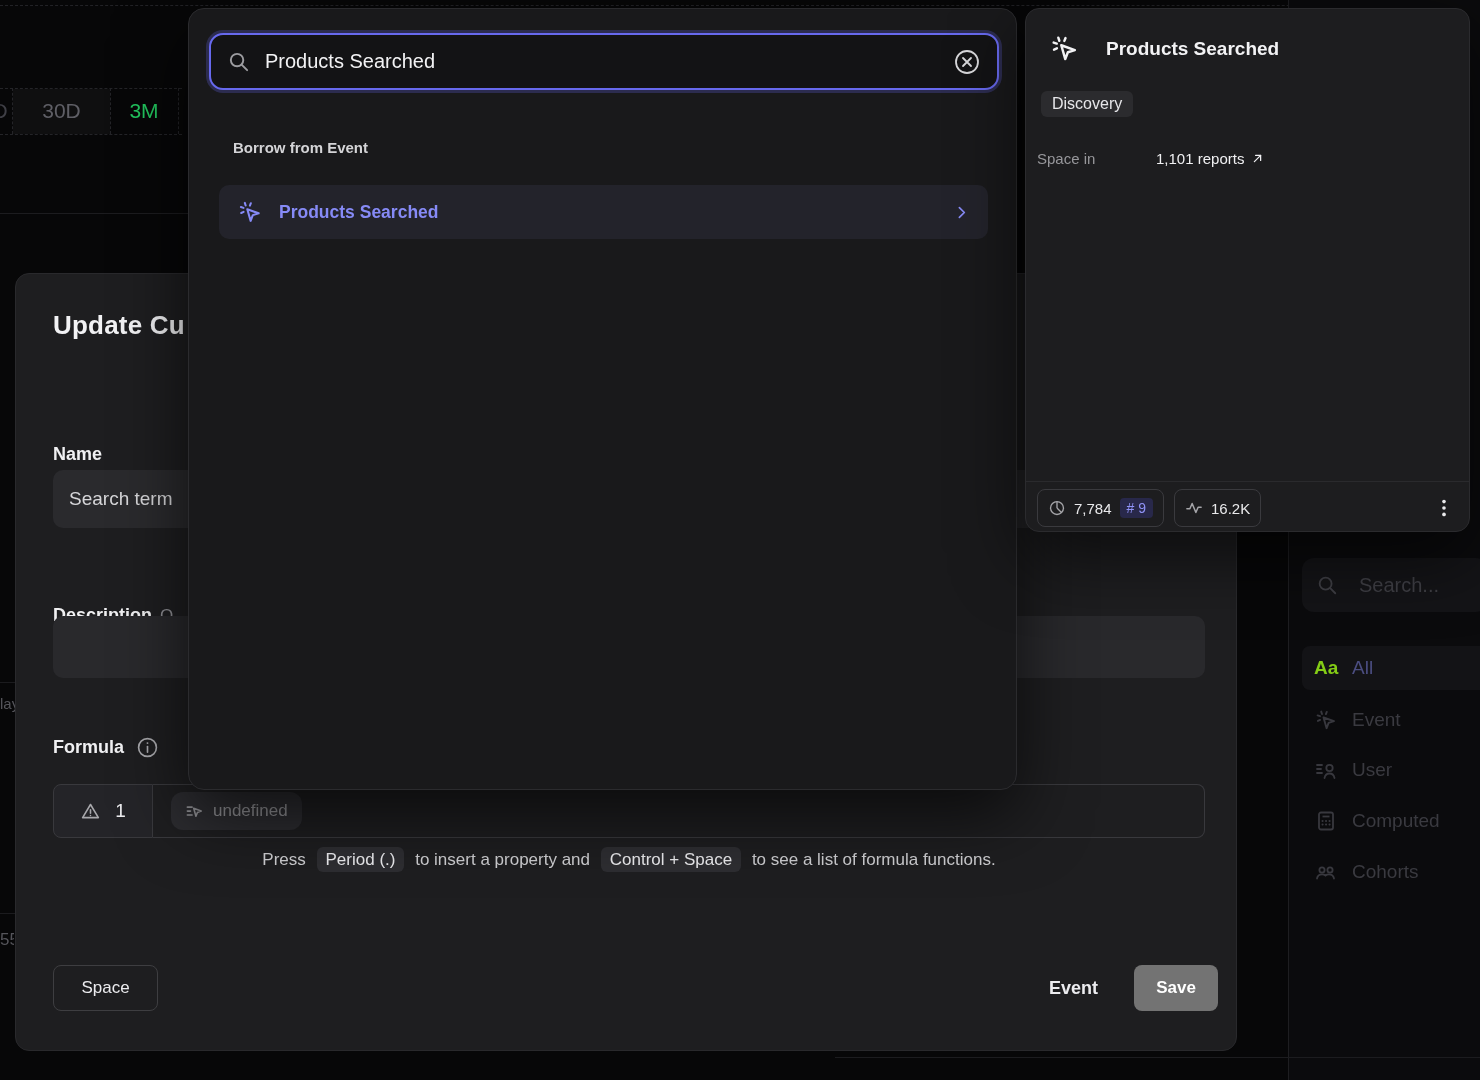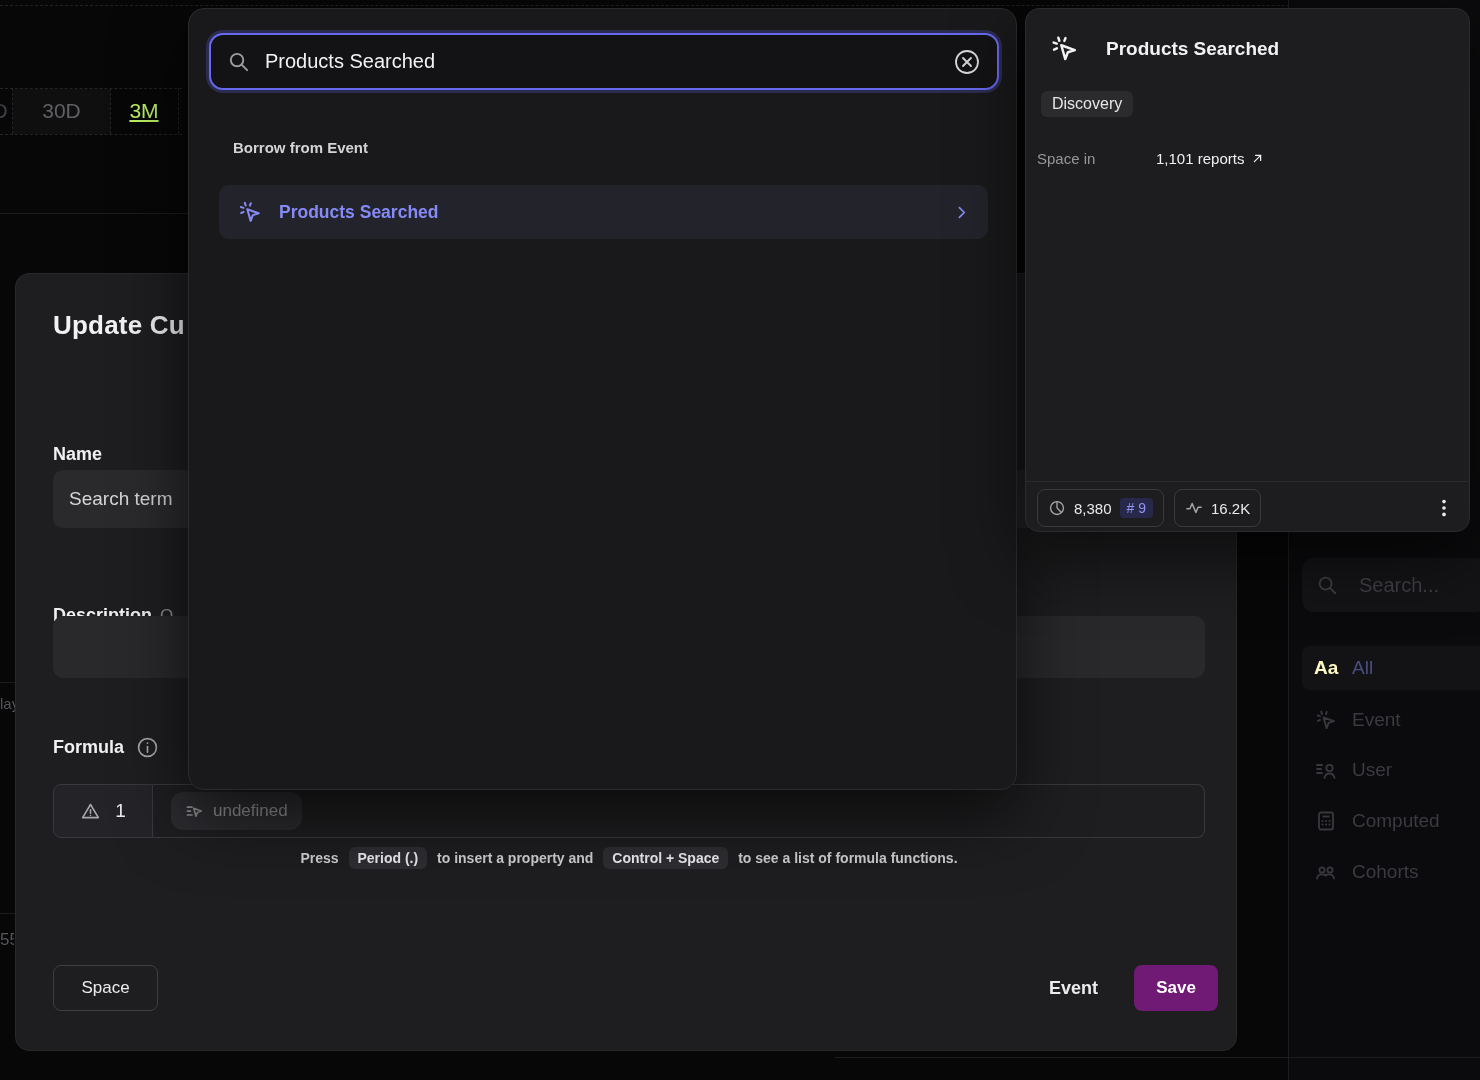--- a/index.html
+++ b/index.html
@@ -21,21 +21,21 @@
   .edge-frag{left:0;overflow:hidden;color:#55555b;white-space:nowrap;}
 
   .side-panel-bg{left:1289px;top:0;width:191px;height:1080px;background:#0b0b0d;}
   .side-vline{left:1288px;top:0;height:1080px;border-left:1px solid #1e1e21;}
   .side-search{left:1302px;top:558px;width:186px;height:54px;background:#141417;border-radius:12px;padding:0 14px;box-sizing:border-box;color:#3f3f45;}
   .side-search-text{font-size:20px;margin-left:21px;color:#3f3f45;}
   .side-row{left:1302px;width:186px;height:44px;padding:0 12px;box-sizing:border-box;color:#3a3a40;}
   .side-row .icon{width:24px;height:24px;color:#38383e;}
   .side-row .lbl{font-size:19px;margin-left:14px;}
   .side-row-selected{background:#131316;border-radius:8px;}
-  .side-aa{font-size:19px;font-weight:700;color:#fef9c3;width:24px;text-align:center;}
+  .side-aa{font-size:19px;font-weight:700;color:#84cc16;width:24px;text-align:center;}
   .side-row-selected .lbl{color:#4b4d80;}
 
   
   .modal{left:15px;top:273px;width:1222px;height:778px;background:#1e1e20;
          border:1px solid #29292c;border-radius:14px;box-sizing:border-box;}
   .modal .title{left:37px;top:36px;font-size:26px;font-weight:700;letter-spacing:.2px;}
   .field-label{font-size:18px;font-weight:700;color:#f0f0f2;}
   .name-label{left:37px;top:170px;}
   .name-input{left:37px;top:196px;width:1152px;height:58px;background:#2a2a2d;border:none;border-radius:10px;
               padding:0 16px;box-sizing:border-box;font-size:19px;color:#d6d6d9;outline:none;
@@ -50,28 +50,28 @@
   .editor{left:37px;top:510px;height:54px;}
   .gutter{left:0;top:0;width:100px;height:54px;background:#242428;border:1px solid #39393d;
           border-radius:8px 0 0 8px;box-sizing:border-box;justify-content:center;gap:14px;}
   .gutter .num{font-size:19px;color:#ececef;}
   .warn-icon{width:21px;height:21px;color:#a8a8ac;}
   .editor-field{left:100px;top:0;width:1052px;height:54px;border:1px solid #39393d;border-left:none;
                 border-radius:0 8px 8px 0;box-sizing:border-box;}
   .chip{margin-left:18px;height:38px;background:#2c2c30;border-radius:12px;padding:0 14px;gap:9px;
         color:#919195;font-size:17px;}
   .chip .icon{width:19px;height:19px;}
-  .help{left:37px;top:576px;width:1152px;text-align:center;font-size:14px;color:#cfcfd2;font-weight:bold;}
+  .help{left:37px;top:576px;width:1152px;text-align:center;font-size:17px;color:#cfcfd2;}
   .kbd{background:#2e2e32;border-radius:6px;padding:3px 9px;color:#ececef;margin:0 6px;}
   .delete-btn{left:37px;top:691px;width:105px;height:46px;border:1px solid #3e3e41;border-radius:8px;
               background:none;color:#ececef;font-size:17px;font-family:"Liberation Sans",sans-serif;}
   .footer-right{top:691px;right:18px;gap:30px;height:46px;}
   .cancel-btn{background:none;border:none;color:#ececef;font-size:18px;font-weight:600;
               font-family:"Liberation Sans",sans-serif;cursor:pointer;}
-  .save-btn{width:84px;height:46px;background:#701a75;border:none;border-radius:8px;color:#fff;
+  .save-btn{width:84px;height:46px;background:#737373;border:none;border-radius:8px;color:#fff;
             font-size:17px;font-weight:700;font-family:"Liberation Sans",sans-serif;cursor:pointer;}
 
   
   .overlay{left:188px;top:8px;width:829px;height:782px;background:#19191b;border:1px solid #2b2b2e;
            border-radius:16px;box-sizing:border-box;box-shadow:0 24px 70px rgba(0,0,0,.65);}
   .search-box{left:20px;top:24px;width:790px;height:57px;background:#131315;border:2px solid #6769ee;
               border-radius:14px;box-sizing:border-box;padding:0 16px;
               box-shadow:0 0 0 3px rgba(103,105,238,.25);}
   .search-box .mag{width:23px;height:23px;color:#9c9ca0;flex:none;}
   .search-box input{flex:1;margin-left:13px;background:transparent;border:none;outline:none;
@@ -111,21 +111,21 @@
   <div class="abs bg-topline"></div>
 
   <div class="abs timebar-line" style="top:88px;"></div>
   <div class="abs timebar-line" style="top:134px;"></div>
   <div class="abs timebar-v" style="left:12px;"></div>
   <div class="abs timebar-v" style="left:110px;"></div>
   <div class="abs timebar-v" style="left:178px;"></div>
   <div class="abs seg-active-bg"></div>
   <div class="abs seg" style="left:-12px;width:24px;color:#3f3f46;">D</div>
   <div class="abs seg" style="left:13px;width:97px;color:#5f5f66;">30D</div>
-  <div class="abs seg" style="left:110px;width:68px;color:#bef264;text-decoration:underline;">3M</div>
+  <div class="abs seg" style="left:110px;width:68px;color:#22c55e;">3M</div>
   <div class="abs bg-hline" style="top:213px;left:0;width:188px;"></div>
 
   <div class="abs strip-grid" style="top:682px;"></div>
   <div class="abs strip-grid" style="top:913px;"></div>
   <div class="abs edge-frag" style="top:695px;width:15px;font-size:15px;">lay</div>
   <div class="abs edge-frag" style="top:930px;width:14px;font-size:17px;">55</div>
 
   <div class="abs side-panel-bg"></div>
   <div class="abs side-vline"></div>
 
@@ -298,21 +298,21 @@
 
     <div class="abs panel-div"></div>
 
     <div class="abs flex stats">
       <button class="flex pill">
         <svg class="icon" viewBox="0 0 24 24" fill="none" stroke="currentColor" stroke-width="1.8">
           <circle cx="12" cy="12" r="8.6"></circle>
             <path d="M12 12V3.4"></path>
             <path d="M12 12l6 6"></path>
           </svg>
-        <span>8,380</span>
+        <span>7,784</span>
         <span class="rank"># 9</span>
       </button>
       <button class="flex pill">
         <svg class="icon" viewBox="0 0 24 24" fill="none" stroke="currentColor" stroke-width="2" stroke-linecap="round" stroke-linejoin="round">
           <path d="M2.5 13h4l3-7 5 12 3-7h4"></path>
           </svg>
         <span>16.2K</span>
       </button>
       <button class="kebab-btn">
         <svg viewBox="0 0 24 24" fill="currentColor" style="width:22px;height:26px;">

